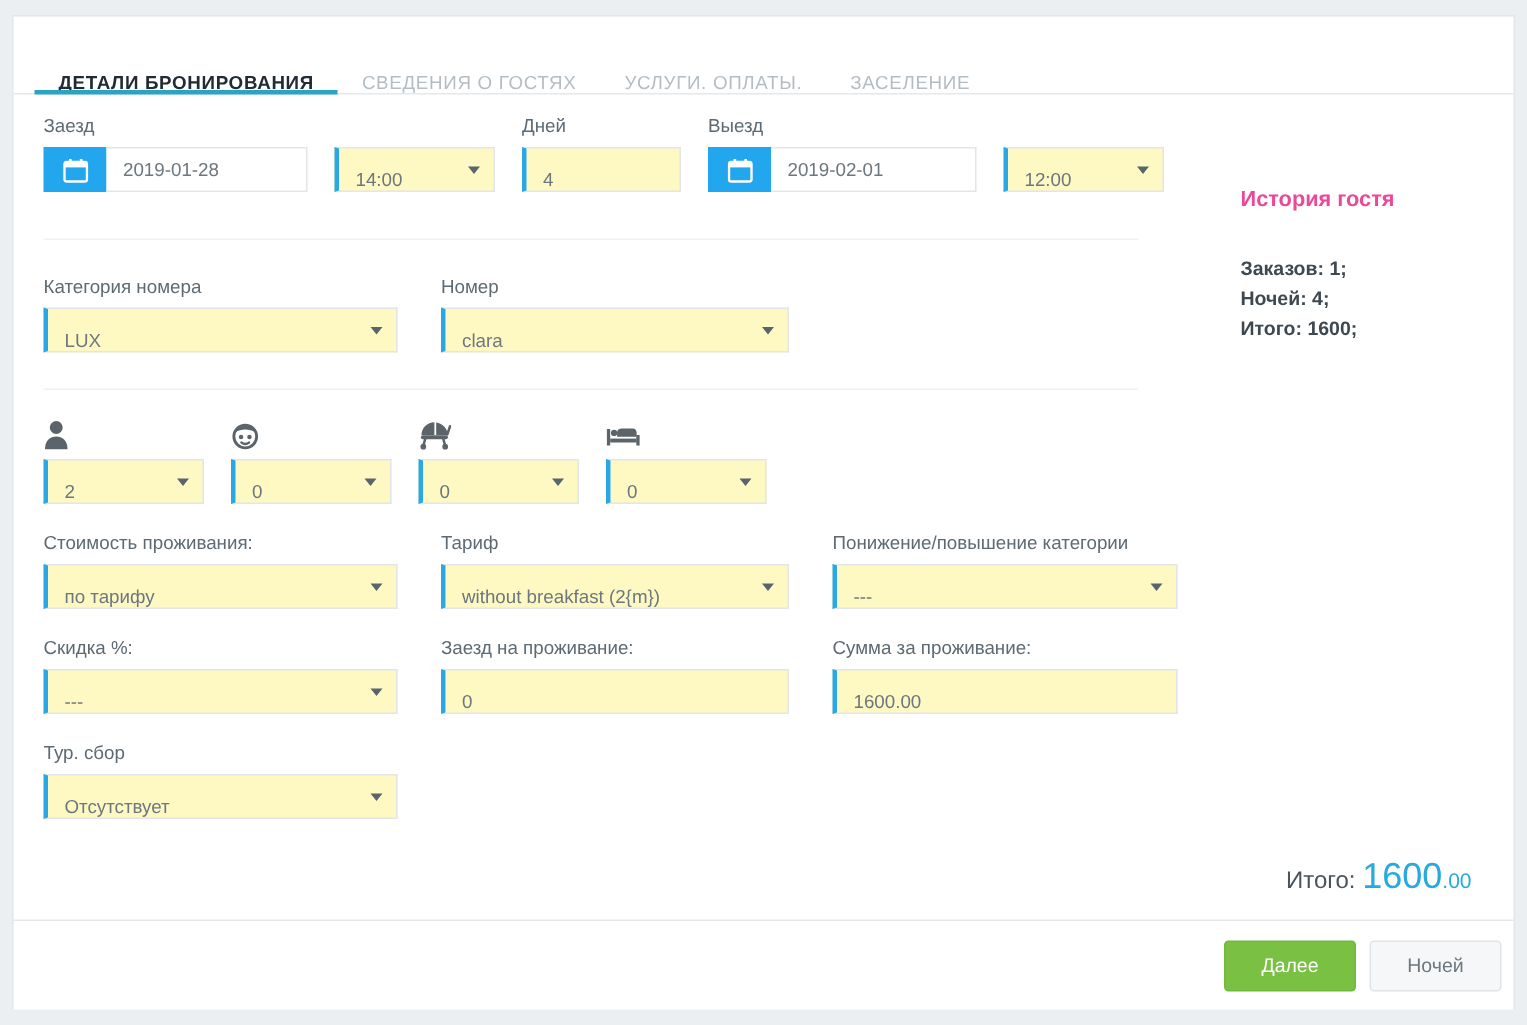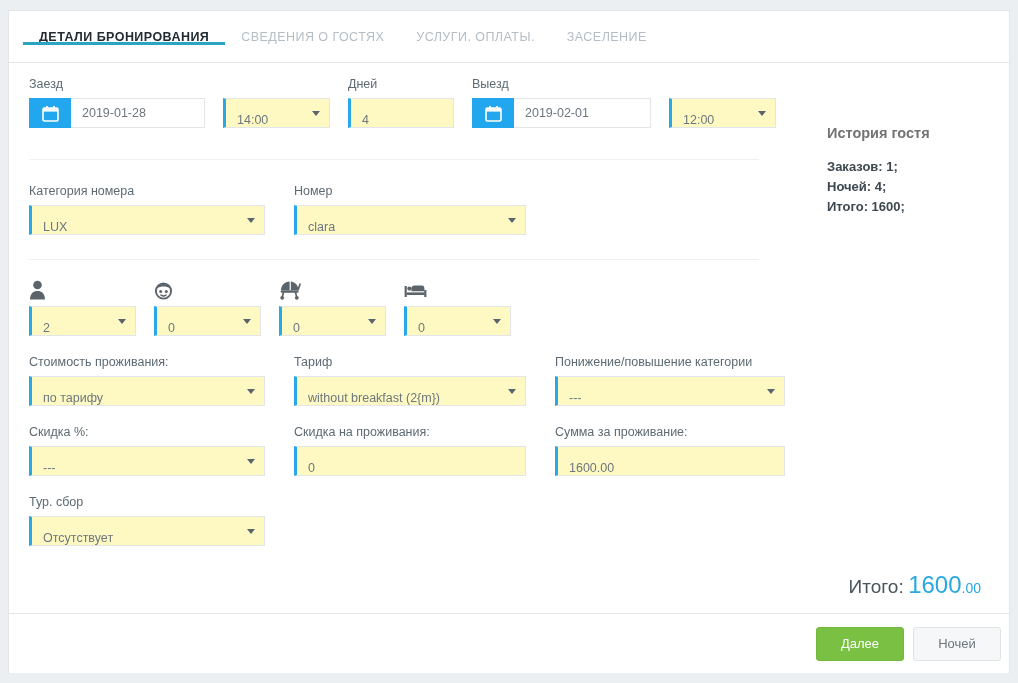--- a/index.html
+++ b/index.html
@@ -28,21 +28,21 @@
   }
 
   
   .tabbar {
     position: relative;
     height: 52px;
     flex: 0 0 52px;
     border-bottom: 1px solid #e4e8ea;
     padding-left: 14px;
     display: flex;
-    align-items: center;
+    align-items: flex-end;
   }
   .tab {
     position: relative;
     display: flex;
     align-items: center;
     padding: 0 16px;
     font-size: 12.5px;
     letter-spacing: .45px;
     color: #b4bdc4;
     text-transform: uppercase;
@@ -155,38 +155,38 @@
     display: flex;
     align-items: flex-end;
     margin-bottom: 6px;
     color: #5b646b;
   }
 
   
   .side-title {
     font-size: 14.5px;
     font-weight: bold;
-    color: #737373;
-    margin-bottom: 16px;
+    color: #ec4899;
+    margin-bottom: 28px;
   }
   .side-line {
     font-size: 13px;
     font-weight: bold;
     color: #3d4850;
     line-height: 20px;
   }
 
   
   .totalwrap {
     position: absolute;
     right: 28px; bottom: 14px;
     text-align: right;
     white-space: nowrap;
   }
-  .total-lbl { font-size: 19px; color: #4a545c; }
+  .total-lbl { font-size: 16px; color: #4a545c; }
   .total-int { font-size: 24px; color: #28a9e0; }
   .total-dec { font-size: 14px; color: #28a9e0; }
 
   
   .footer {
     flex: 0 0 60px;
     height: 60px;
     border-top: 1px solid #e4e8ea;
     display: flex;
     align-items: center;
@@ -408,21 +408,21 @@
 
         <div class="row" style="margin-top:19px">
           <div class="field">
             <span class="lbl">Скидка %:</span>
             <div class="ctl sel" style="width:236px">
               <span>---</span>
               <span class="caret"></span>
             </div>
           </div>
           <div class="field" style="margin-left:11px">
-            <span class="lbl">Скидка на проживания:</span>
+            <span class="lbl">Заезд на проживание:</span>
             <div class="ctl" style="width:232px">
               <span>0</span>
             </div>
           </div>
           <div class="field" style="margin-left:11px">
             <span class="lbl">Сумма за проживание:</span>
             <div class="ctl" style="width:230px">
               <span>1600.00</span>
             </div>
           </div>

